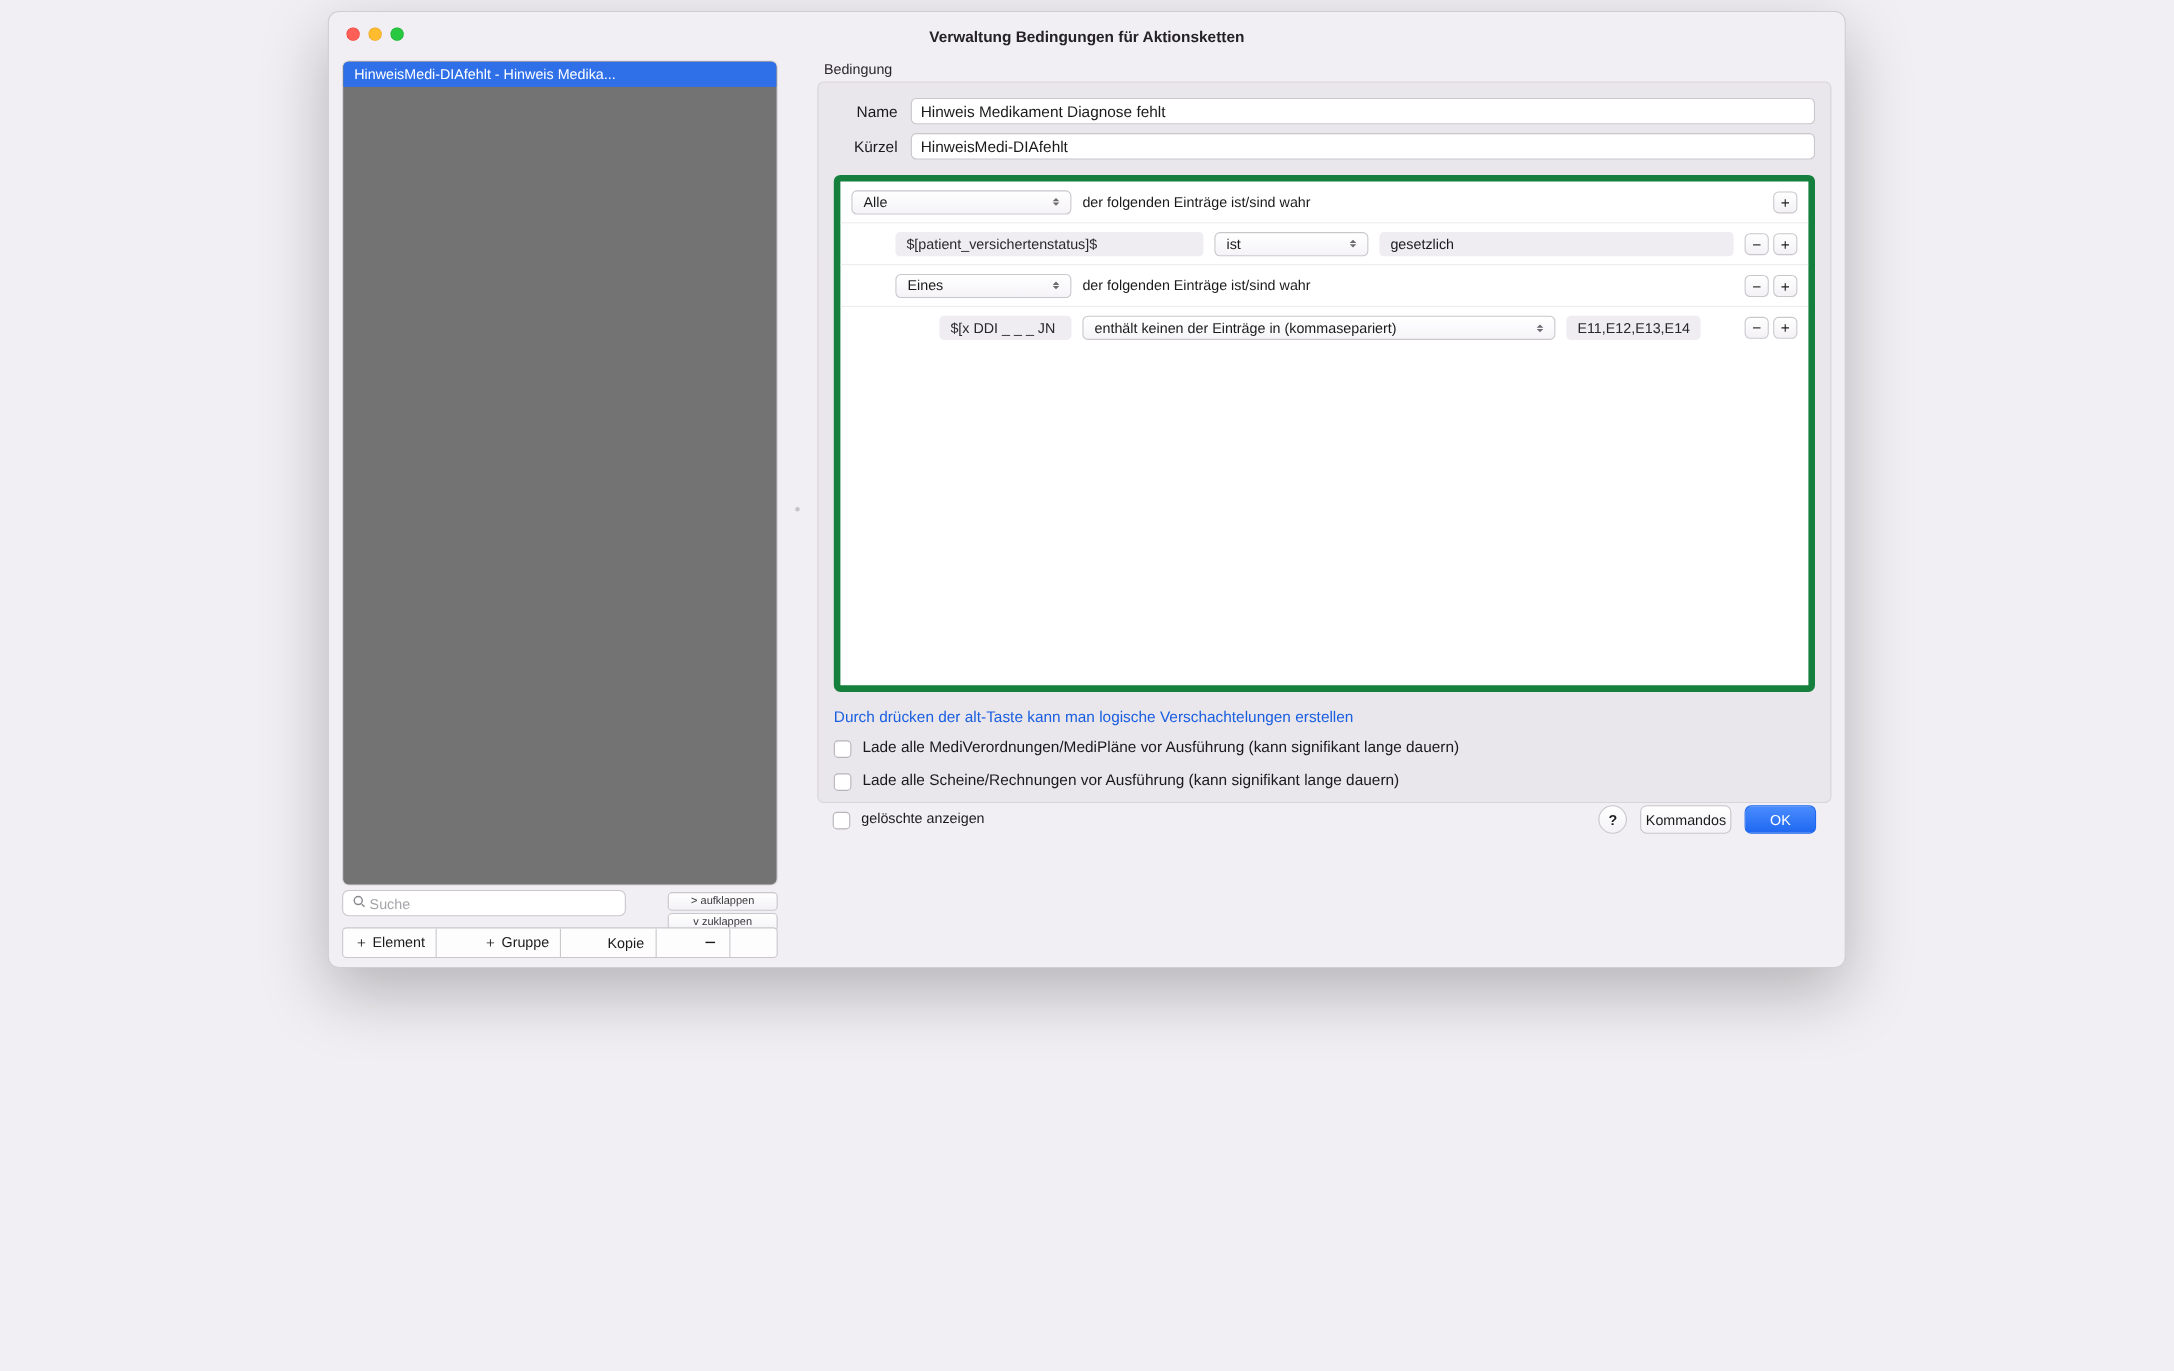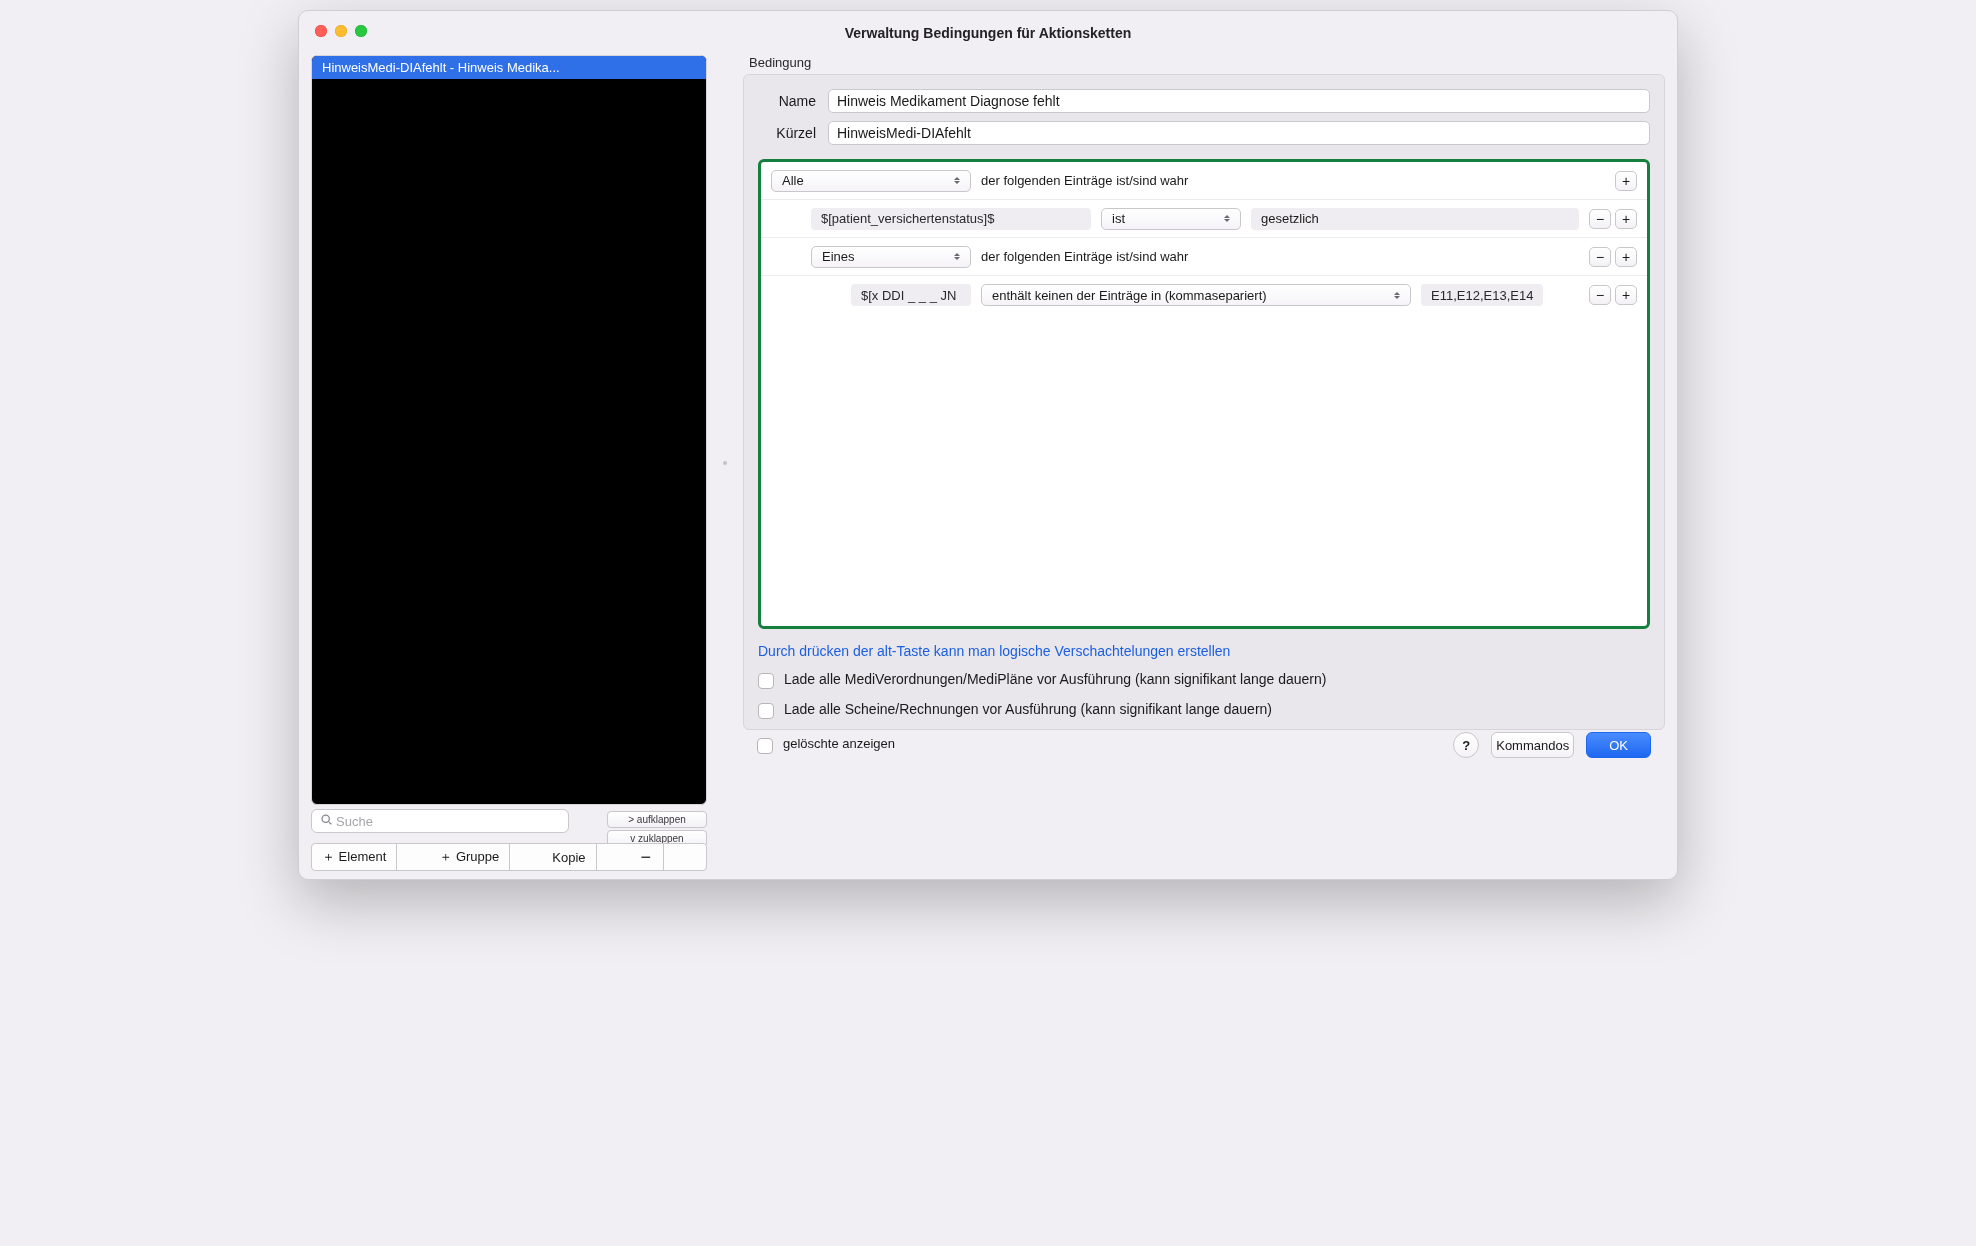--- a/index.html
+++ b/index.html
@@ -63,21 +63,21 @@
 
   
   .left {
     width: 396px;
     display: flex;
     flex-direction: column;
     min-height: 0;
   }
   .list {
     flex: 1 1 auto;
-    background: #000000;
+    background: #737373;
     border: 1px solid #d7d4da;
     border-radius: 6px;
     overflow: auto;
     min-height: 0;
   }
   .list-item {
     padding: 4px 10px;
     font-size: 13px;
     white-space: nowrap;
     overflow: hidden;
@@ -189,21 +189,21 @@
     border: 1px solid #c9c6cc;
     border-radius: 5px;
     padding: 0 8px;
     font-size: 14px;
     display:flex; align-items:center;
   }
 
   .cond-area {
     margin-top: 6px;
     background:#ffffff;
-    border:3px solid #15803d;
+    border:6px solid #15803d;
     border-radius:6px;
     height: 470px;
     overflow:auto;
   }
   .cond-row {
     display:flex; align-items:center;
     gap:10px;
     padding: 6px 10px 6px 10px;
     border-bottom: 1px solid #ececef;
     min-height: 38px;

